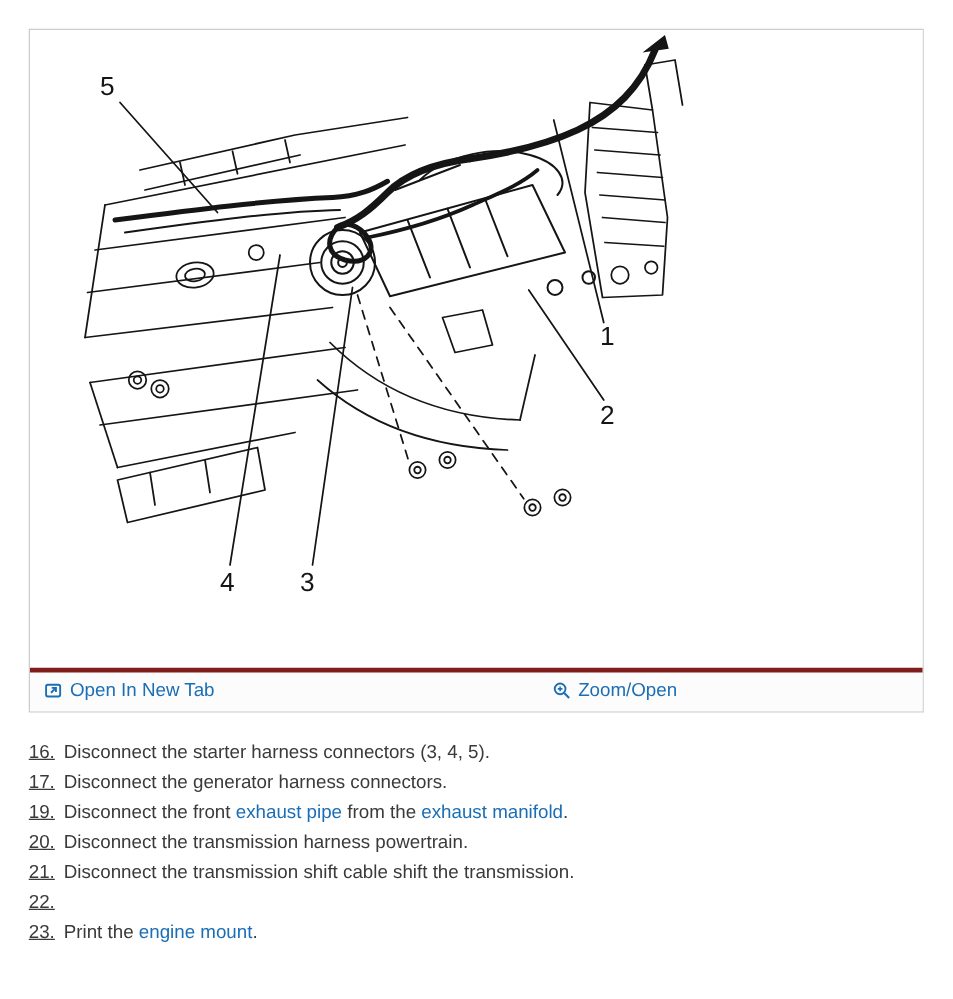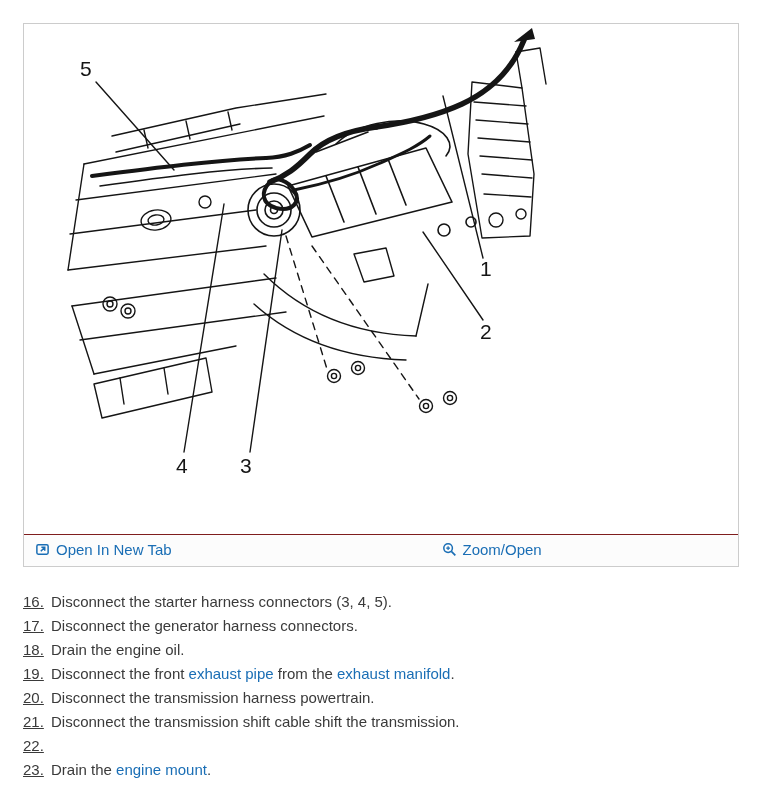--- a/index.html
+++ b/index.html
@@ -12,21 +12,21 @@
     width:762px;height:799px;position:relative;background:#ffffff;
     font-family:"Liberation Sans", sans-serif;overflow:hidden;
   }
   .figure-box{
     position:absolute;left:23px;top:23px;width:714px;
     border:1px solid var(--border-color);background:#ffffff;
   }
   .diagram-area{position:relative;height:510px;background:#ffffff;}
   .diagram-area svg{display:block;width:100%;height:100%;}
   .toolbar{
-    height:31px;border-top:1px solid #7f1d1d;background:#fcfcfc;
+    height:31px;border-top:4px solid #7f1d1d;background:#fcfcfc;
     display:flex;align-items:center;font-size:15px;
   }
   .toolbar-left{flex:1;padding-left:11px;}
   .toolbar-right{flex:1;padding-left:110px;}
   .toolbar a{
     color:var(--link-color);text-decoration:none;
     display:inline-flex;align-items:center;gap:6px;cursor:pointer;
   }
   .tb-icon{width:15px;height:15px;flex:none;}
   .instructions{
@@ -167,35 +167,31 @@
 <div class="instructions">
     <div class="instruction-row">
       <span class="ins-num">16.</span>
       <span><span>Disconnect the starter harness connectors (3, 4, 5).</span></span>
     </div>
     <div class="instruction-row">
       <span class="ins-num">17.</span>
       <span><span>Disconnect the generator harness connectors.</span></span>
     </div>
     <div class="instruction-row">
-      <span class="ins-num">18.</span>
-      <span><span>Drain the engine oil.</span></span>
-    </div>
-    <div class="instruction-row">
       <span class="ins-num">19.</span>
       <span><span>Disconnect the front </span><a href="#" class="inline-link">exhaust pipe</a><span> from the </span><a href="#" class="inline-link">exhaust manifold</a><span>.</span></span>
     </div>
     <div class="instruction-row">
       <span class="ins-num">20.</span>
       <span><span>Disconnect the transmission harness powertrain.</span></span>
     </div>
     <div class="instruction-row">
       <span class="ins-num">21.</span>
       <span><span>Disconnect the transmission shift cable shift the transmission.</span></span>
     </div>
     <div class="instruction-row">
       <span class="ins-num">22.</span>
     </div>
     <div class="instruction-row">
       <span class="ins-num">23.</span>
-      <span><span>Drain the </span><a href="#" class="inline-link">engine mount</a><span>.</span></span>
+      <span><span>Print the </span><a href="#" class="inline-link">engine mount</a><span>.</span></span>
     </div>
   </div>
 
 </body></html>

